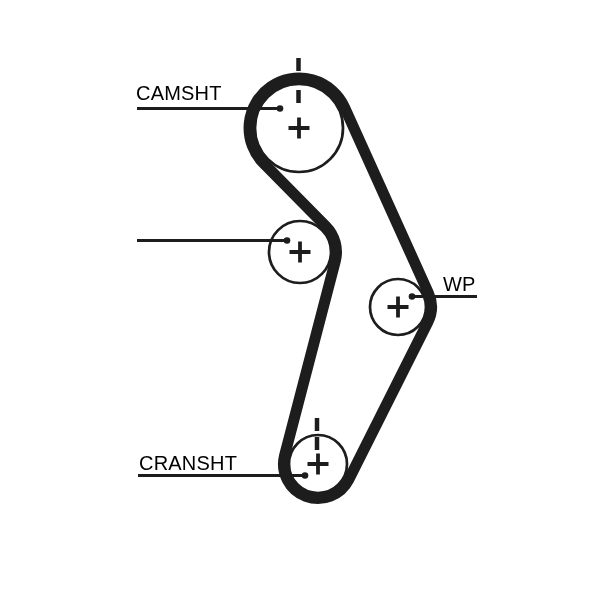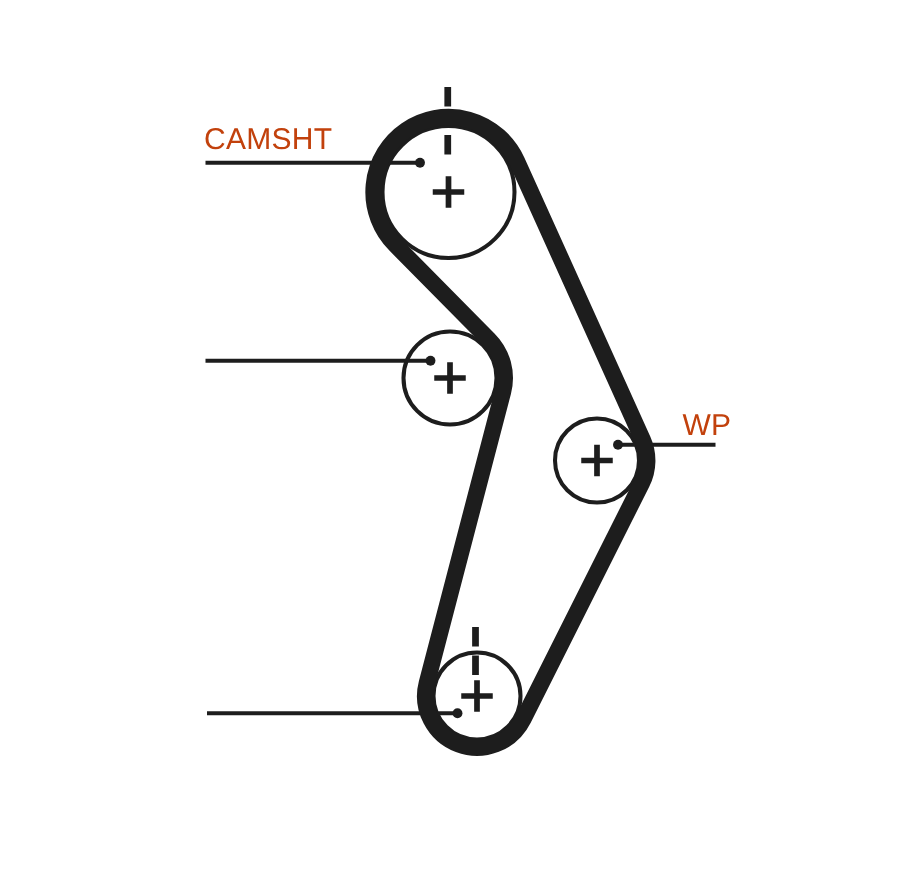--- a/index.html
+++ b/index.html
@@ -10,21 +10,21 @@
     background: #ffffff;
     overflow: hidden;
     font-family: "Liberation Sans", sans-serif;
   }
   .stage svg { position: absolute; left: 0; top: 0; }
   .pulley-label {
     position: absolute;
     font-size: 20px;
     line-height: 20px;
     letter-spacing: 0.2px;
-    color: #c2410c;
+    color: #000000;
     white-space: nowrap;
   }
 </style>
 </head>
 <body>
 
 <div class="stage">
   <svg id="belt-svg" width="600" height="589" viewBox="0 0 600 589">
       <circle cx="299" cy="128" r="44" fill="none" stroke="#1d1d1d" stroke-width="2.7"></circle>
       <path d="M 288.5 128 H 309.5 M 299 117.5 V 138.5" fill="none" stroke="#1d1d1d" stroke-width="3.8"></path>
@@ -45,15 +45,16 @@
       <line x1="138" y1="475.5" x2="305" y2="475.5" stroke="#1d1d1d" stroke-width="2.8"></line>
       <circle cx="305" cy="475.5" r="3.3" fill="#1d1d1d"></circle>
       <line x1="317" y1="418" x2="317" y2="431" stroke="#1d1d1d" stroke-width="4.5"></line>
       <line x1="317" y1="437" x2="317" y2="450" stroke="#1d1d1d" stroke-width="4.5"></line>
       <path d="M 263.5 163.2 A 50 50 0 1 1 344.6 107.4 L 428.5 293.2 A 33.5 33.5 0 0 1 427.9 322 L 348.8 479.5 A 34.5 34.5 0 0 1 284.6 455.3 L 335.3 261.2 A 36.5 36.5 0 0 0 325.9 226.3 Z" fill="none" stroke="#1d1d1d" stroke-width="11" stroke-linejoin="round"></path>
     </svg>
 
   <div class="pulley-label" style="left:136px; top:83px;">CAMSHT</div>
 
 
-  <div class="pulley-label" style="left:443px; top:274px;margin-left:12px;">WP</div>
+  <div class="pulley-label" style="left:443px; top:274px;">WP</div>
 
+  <div class="pulley-label" style="left:139px; top:453px;">CRANSHT</div>
 </div>
 
 </body></html>

